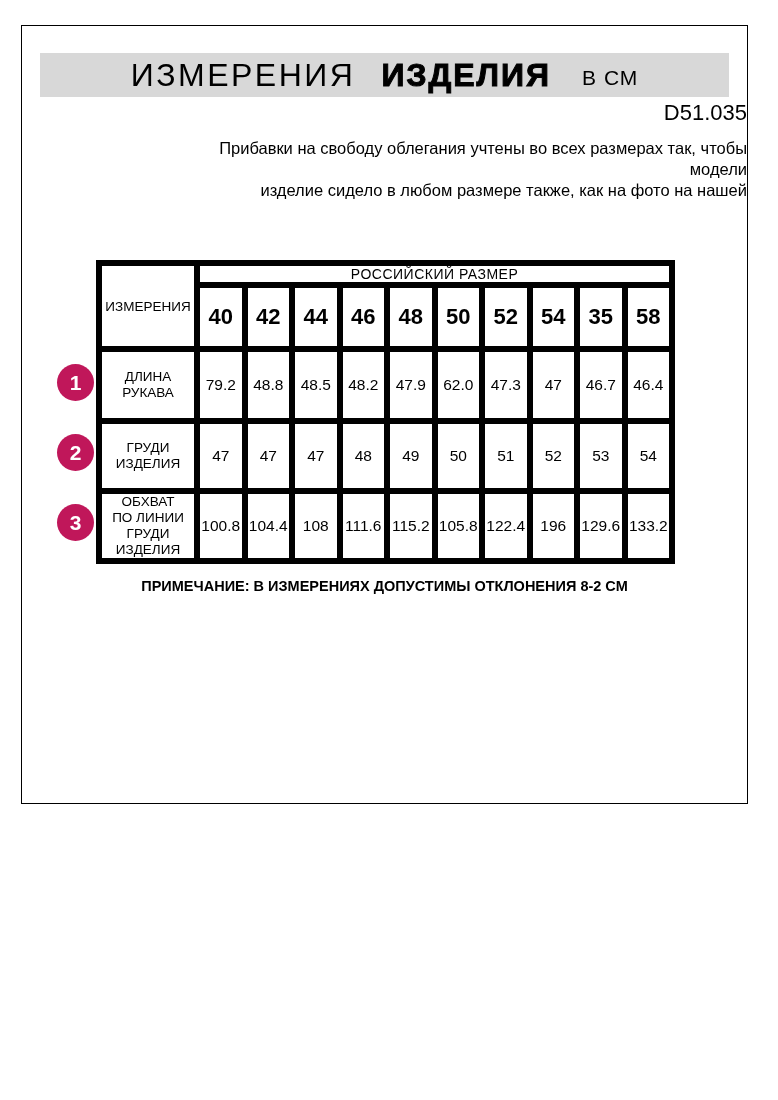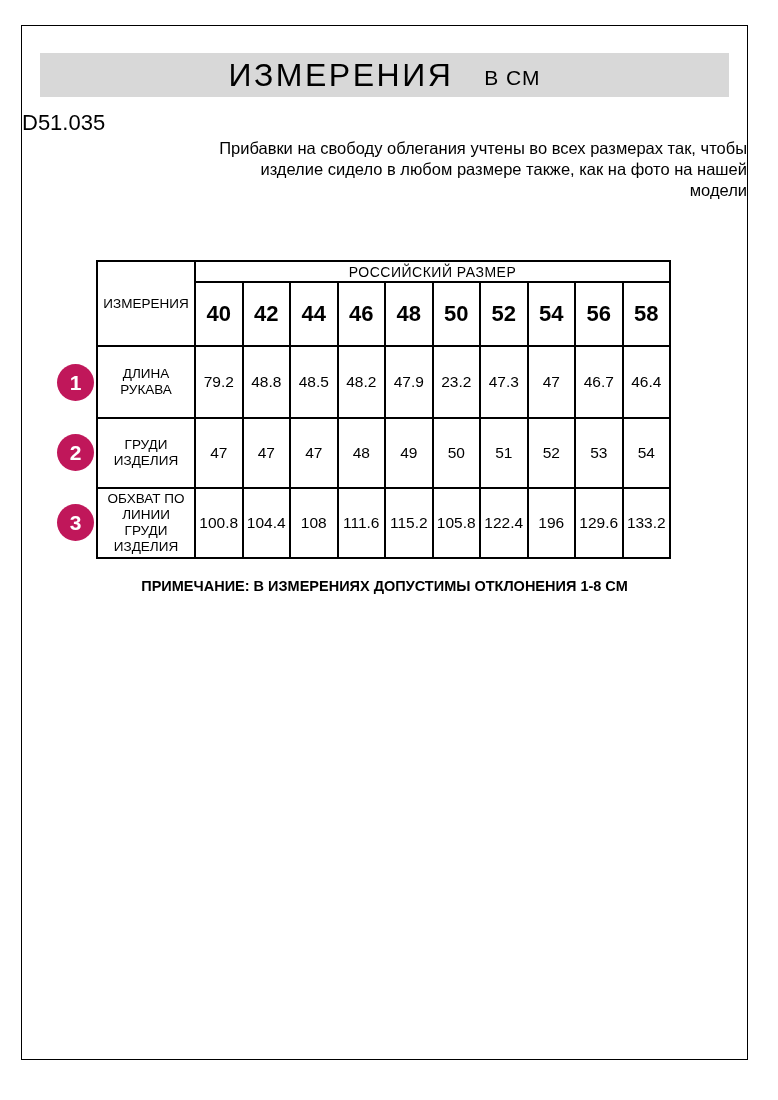--- a/index.html
+++ b/index.html
@@ -6,21 +6,21 @@
   html, body { width: 778px; height: 1100px; background: #ffffff; }
   body {
     font-family: "Liberation Sans", "DejaVu Sans", sans-serif;
     color: #000;
     position: relative;
     overflow: hidden;
   }
   .frame {
     position: absolute;
     left: 21px; top: 25px;
-    width: 727px; height: 1035px;
+    width: 727px; height: 779px;
     border: 1.5px solid #000;
     background: #fff;
     text-decoration: underline;
   }
   
   .title-bar {
     position: absolute;
     left: 18px; top: 27px;
     width: 689px; height: 44px;
     background: #d8d8d8;
@@ -43,23 +43,23 @@
   .title-units {
     font-size: 21px;
     font-weight: 400;
     letter-spacing: 1px;
     margin-left: 31px;
     padding-top: 6px;
   }
   
   .article {
     position: absolute;
-    left: 0; top: 84px;
+    left: 0; top: 74px;
     width: 100%;
-    text-align: left;
+    text-align: right;
     font-size: 22px;
     font-weight: 400;
   }
   .desc {
     position: absolute;
     left: 0; top: 112px;
     width: 100%;
     text-align: right;
     font-size: 16.5px;
     line-height: 21px;
@@ -67,21 +67,21 @@
   }
   
   table.size-table {
     position: absolute;
     left: 74px; top: 234px;
     border-collapse: collapse;
     table-layout: fixed;
     width: 573px;
   }
   table.size-table td {
-    border: 2px solid #000000;
+    border: 6px solid #000000;
     text-align: center;
     vertical-align: middle;
     overflow: hidden;
   }
   td.group-header {
     height: 21px;
     font-size: 14px;
     letter-spacing: 0.5px;
   }
   td.corner-header {
@@ -131,29 +131,30 @@
     font-weight: 700;
   }
 </style>
 </head>
 <body>
 
 <div class="frame">
 
   <div class="title-bar">
     <span class="title-w1">ИЗМЕРЕНИЯ</span>
+    <span class="title-w2">ИЗДЕЛИЯ</span>
     <span class="title-units">В СМ</span>
   </div>
 
   <div class="article">D51.035</div>
 
   <div class="desc">
     <div>Прибавки на свободу облегания учтены во всех размерах так, чтобы</div>
+    <div>модели</div>
     <div>изделие сидело в любом размере также, как на фото на нашей</div>
-    <div>модели</div>
   </div>
 
   <table class="size-table">
     <colgroup>
       <col style="width:98px">
       <col style="width:47.5px">
         <col style="width:47.5px">
         <col style="width:47.5px">
         <col style="width:47.5px">
         <col style="width:47.5px">
@@ -170,31 +171,31 @@
     </tr>
     <tr>
       <td class="size-cell">40</td>
       <td class="size-cell">42</td>
       <td class="size-cell">44</td>
       <td class="size-cell">46</td>
       <td class="size-cell">48</td>
       <td class="size-cell">50</td>
       <td class="size-cell">52</td>
       <td class="size-cell">54</td>
-      <td class="size-cell">56</td>
+      <td class="size-cell">35</td>
       <td class="size-cell">58</td>
     </tr>
     <tr class="r0">
       <td class="row-label">ДЛИНА РУКАВА</td>
       <td class="value-cell">79.2</td>
       <td class="value-cell">48.8</td>
       <td class="value-cell">48.5</td>
       <td class="value-cell">48.2</td>
       <td class="value-cell">47.9</td>
-      <td class="value-cell">23.2</td>
+      <td class="value-cell">62.0</td>
       <td class="value-cell">47.3</td>
       <td class="value-cell">47</td>
       <td class="value-cell">46.7</td>
       <td class="value-cell">46.4</td>
     </tr>
     <tr class="r1">
       <td class="row-label">ГРУДИ ИЗДЕЛИЯ</td>
       <td class="value-cell">47</td>
       <td class="value-cell">47</td>
       <td class="value-cell">47</td>
@@ -219,15 +220,15 @@
       <td class="value-cell">129.6</td>
       <td class="value-cell">133.2</td>
     </tr>
   </tbody>
     </table>
 
   <div class="badge b0">1</div>
   <div class="badge b1">2</div>
   <div class="badge b2">3</div>
 
-  <div class="note">ПРИМЕЧАНИЕ: В ИЗМЕРЕНИЯХ ДОПУСТИМЫ ОТКЛОНЕНИЯ 1-8 СМ</div>
+  <div class="note">ПРИМЕЧАНИЕ: В ИЗМЕРЕНИЯХ ДОПУСТИМЫ ОТКЛОНЕНИЯ 8-2 СМ</div>
 
 </div>
 
 </body></html>

